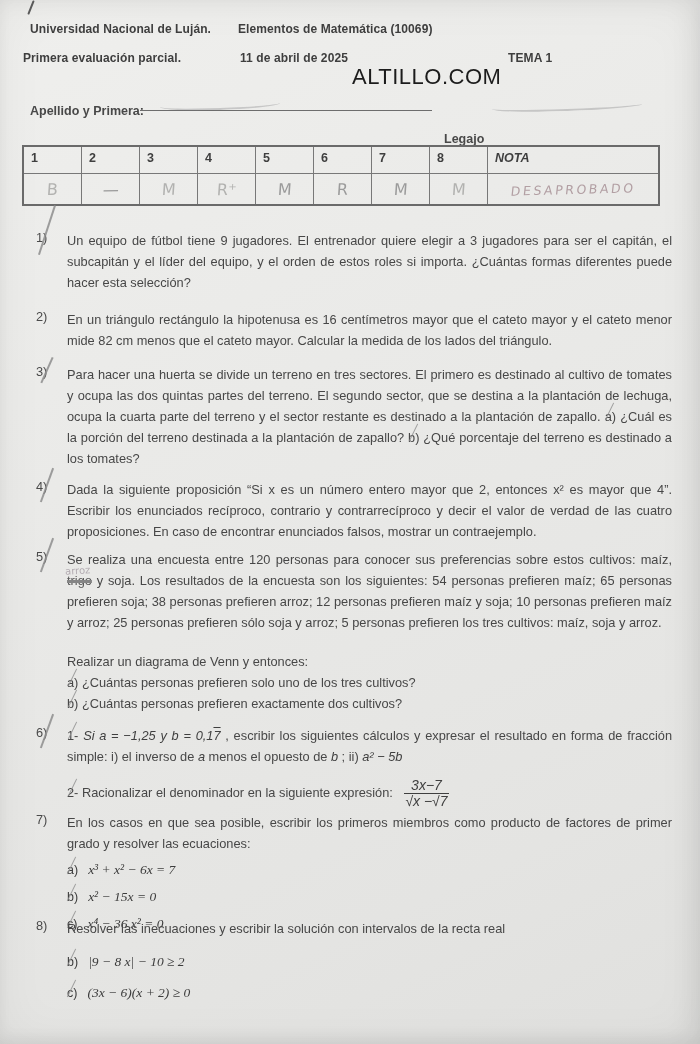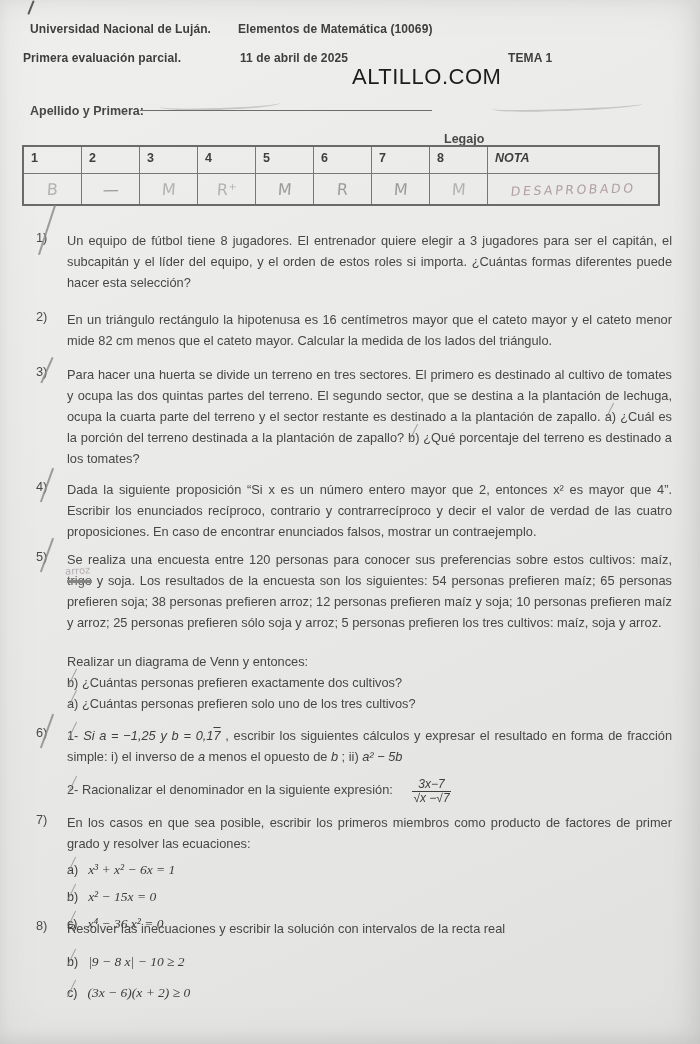--- a/index.html
+++ b/index.html
@@ -51,21 +51,21 @@
   .slash-inline::before{content:"";position:absolute;left:40%;top:-4px;width:1.3px;height:19px;
                   background:#8f8f8f;transform:rotate(26deg);opacity:.85;pointer-events:none;}
 
   
   .struckwrap{position:relative;display:inline-block;}
   .struck{text-decoration:line-through;text-decoration-thickness:2.5px;text-decoration-color:#858585;color:#5a5a5a;}
   .annot{position:absolute;left:-2px;top:-10px;font-size:10px;color:#a59ca4;
          font-family:"DejaVu Sans",sans-serif;transform:rotate(-4deg);white-space:nowrap;opacity:.8;}
 
   
-  .frac{display:inline-block;vertical-align:middle;text-align:center;font-size:12px;line-height:1.05;margin-left:16px;}
+  .frac{display:inline-block;vertical-align:middle;text-align:center;font-size:14px;line-height:1.05;margin-left:8px;}
   .frac .num{display:block;border-bottom:1px solid #3f3f3f;padding:0 2px;}
   .frac .den{display:block;padding:0 1px;}
   .ovl{text-decoration:overline;}
 
   .penmark{width:2px;height:15px;background:#5a5a5a;transform:rotate(22deg);border-radius:1px;}
 </style>
 </head>
 <body>
 
 <div class="page">
@@ -120,21 +120,21 @@
     <div class="gval">
         <span class="hw hw-light">M</span>
       </div>
     <div class="gval">
         <span class="hw hw-nota">DESAPROBADO</span>
       </div>
   </div>
 
   <div class="q" style="top:230px;">
     <span class="qnum ticked tick-tall">1)</span>
-    <div class="qtext">Un equipo de fútbol tiene 8 jugadores. El entrenador quiere elegir a 3 jugadores para ser el capitán, el subcapitán y el líder del equipo, y el orden de estos roles si importa. ¿Cuántas formas diferentes puede hacer esta selección?</div>
+    <div class="qtext">Un equipo de fútbol tiene 9 jugadores. El entrenador quiere elegir a 3 jugadores para ser el capitán, el subcapitán y el líder del equipo, y el orden de estos roles si importa. ¿Cuántas formas diferentes puede hacer esta selección?</div>
   </div>
 
   <div class="q" style="top:309px;">
     <span class="qnum">2)</span>
     <div class="qtext">En un triángulo rectángulo la hipotenusa es 16 centímetros mayor que el cateto mayor y el cateto menor mide 82 cm menos que el cateto mayor. Calcular la medida de los lados del triángulo.</div>
   </div>
 
   <div class="q" style="top:364px;">
     <span class="qnum ticked">3)</span>
     <div class="qtext"><span>Para hacer una huerta se divide un terreno en tres sectores. El primero es destinado al cultivo de tomates y ocupa las dos quintas partes del terreno. El segundo sector, que se destina a la plantación de lechuga, ocupa la cuarta parte del terreno y el sector restante es destinado a la plantación de zapallo. </span><span class="slash-inline">a)</span><span> ¿Cuál es la porción del terreno destinada a la plantación de zapallo? </span><span class="slash-inline">b)</span><span> ¿Qué porcentaje del terreno es destinado a los tomates?</span></div>
@@ -143,38 +143,38 @@
   <div class="q" style="top:479px;">
     <span class="qnum ticked tick-med">4)</span>
     <div class="qtext">Dada la siguiente proposición “Si x es un número entero mayor que 2, entonces x² es mayor que 4”. Escribir los enunciados recíproco, contrario y contrarrecíproco y decir el valor de verdad de las cuatro proposiciones. En caso de encontrar enunciados falsos, mostrar un contraejemplo.</div>
   </div>
 
   <div class="q" style="top:549px;">
     <span class="qnum ticked tick-med">5)</span>
     <div class="qtext">
       <span>Se realiza una encuesta entre 120 personas para conocer sus preferencias sobre estos cultivos: maíz, </span><span class="struckwrap"><span class="struck">trigo</span><span class="annot">arroz</span></span><span> y soja. Los resultados de la encuesta son los siguientes: 54 personas prefieren maíz; 65 personas prefieren soja; 38 personas prefieren arroz; 12 personas prefieren maíz y soja; 10 personas prefieren maíz y arroz; 25 personas prefieren sólo soja y arroz; 5 personas prefieren los tres cultivos: maíz, soja y arroz.</span>
       <div style="margin-top:18px;">Realizar un diagrama de Venn y entonces:</div>
+      <div class="subline"><span class="slash-inline">a)</span><span> ¿Cuántas personas prefieren solo uno de los tres cultivos?</span></div>
       <div class="subline"><span class="slash-inline">b)</span><span> ¿Cuántas personas prefieren exactamente dos cultivos?</span></div>
-      <div class="subline"><span class="slash-inline">a)</span><span> ¿Cuántas personas prefieren solo uno de los tres cultivos?</span></div>
     </div>
   </div>
 
   <div class="q" style="top:725px;">
     <span class="qnum ticked tick-med">6)</span>
     <div class="qtext">
       <span class="slash-inline">1-</span><span class="math"> Si  a = −1,25  y  b = 0,1</span><span class="math ovl">7</span><span> , escribir los siguientes cálculos y expresar el resultado en forma de fracción simple: i) el inverso de </span><span class="math">a</span><span> menos el opuesto de </span><span class="math">b</span><span> ; ii) </span><span class="math">a² − 5b</span>
       <div style="margin-top:11px;"><span class="slash-inline">2-</span><span> Racionalizar el denominador en la siguiente expresión: </span><span class="frac math"><span class="num">3x−7</span><span class="den">√x −√7</span></span></div>
     </div>
   </div>
 
   <div class="q" style="top:812px;">
     <span class="qnum">7)</span>
     <div class="qtext">
       <span>En los casos en que sea posible, escribir los primeros miembros como producto de factores de primer grado y resolver las ecuaciones:</span>
-      <div class="eqline"><span class="plabel slash-inline">a)</span><span>x³ + x² − 6x = 1</span></div>
+      <div class="eqline"><span class="plabel slash-inline">a)</span><span>x³ + x² − 6x = 7</span></div>
       <div class="eqline"><span class="plabel slash-inline">b)</span><span>x² − 15x = 0</span></div>
       <div class="eqline"><span class="plabel slash-inline">c)</span><span>x⁴ − 36 x² = 0</span></div>
     </div>
   </div>
 
   <div class="q" style="top:918px;">
     <span class="qnum">8)</span>
     <div class="qtext">
       <span>Resolver las inecuaciones y escribir la solución con intervalos de la recta real</span>
       <div class="eqline" style="margin-top:12px;"><span class="plabel slash-inline">b)</span><span>|9 − 8 x| − 10 ≥ 2</span></div>

